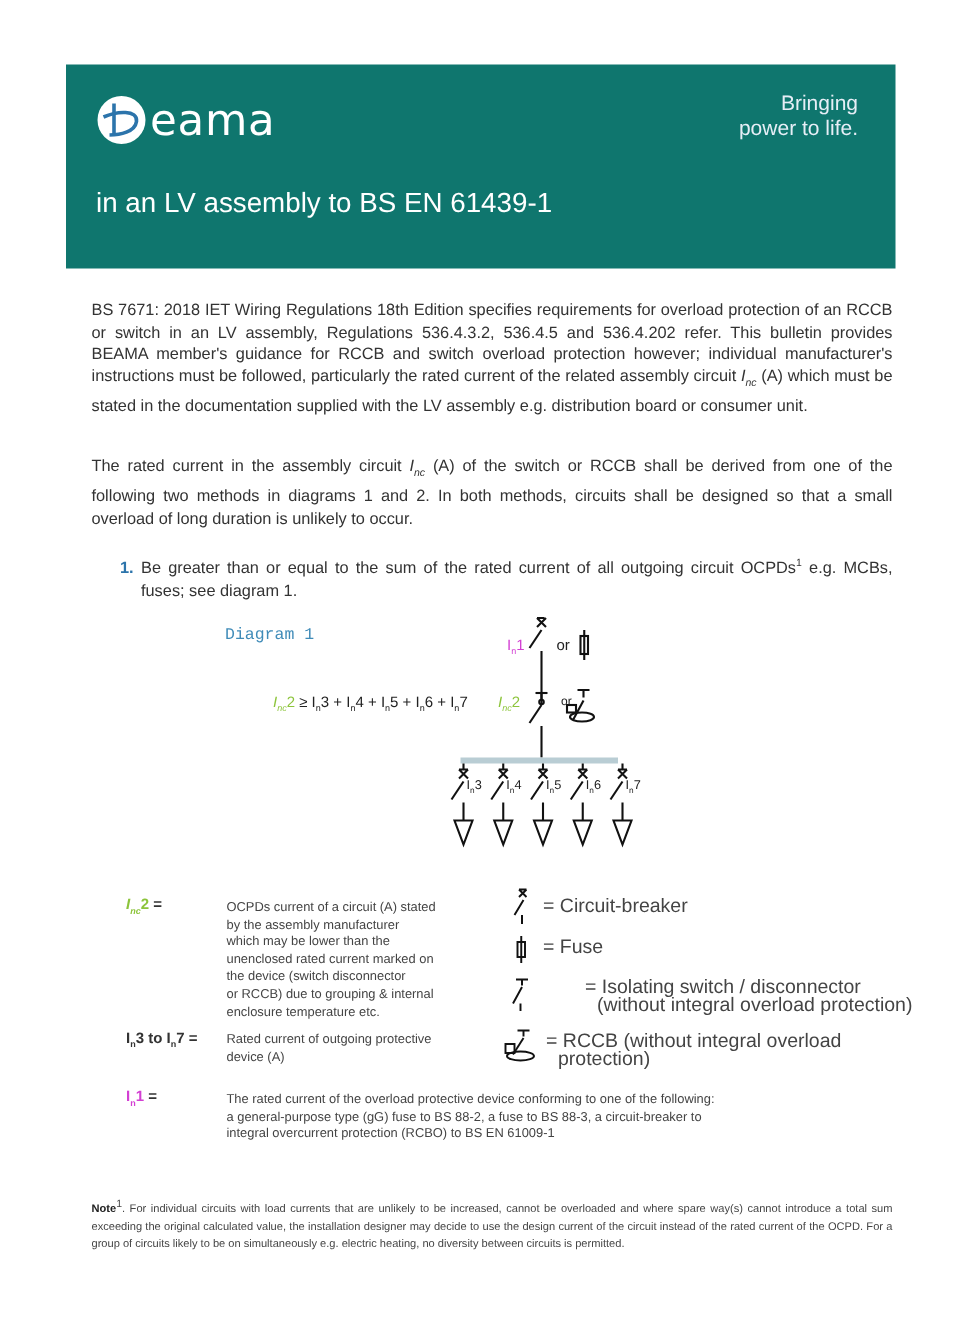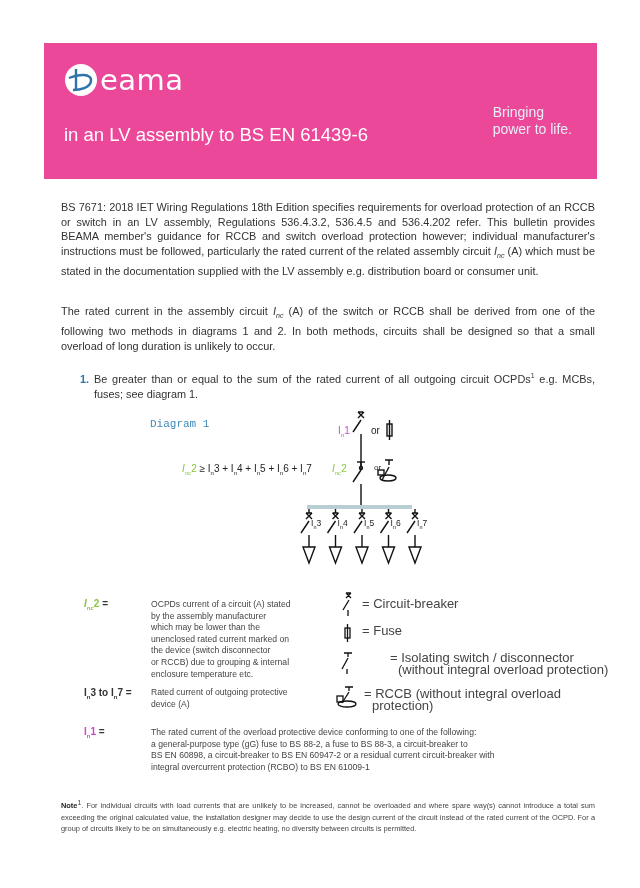--- a/index.html
+++ b/index.html
@@ -1,22 +1,22 @@
 <!DOCTYPE html>
 <html><head>
 <meta charset="utf-8">
 <style>
   html, body { margin:0; padding:0; background:#ffffff; }
   body { width:640px; height:888px; position:relative; overflow:hidden;
          font-family:"DejaVu Sans", sans-serif; color:#3a3a3a; }
-  .header { position:absolute; left:44px; top:43px; width:553px; height:136px; background:#ec4899; }
+  .header { position:absolute; left:44px; top:43px; width:553px; height:136px; background:#0f766e;text-align:right; }
   .logo { position:absolute; left:20px; top:20px; display:flex; align-items:center; }
   .logo-mark { width:34px; height:34px; }
   .logo-text { color:#fff; font-size:29px; letter-spacing:0.5px; margin-left:2px; font-family:"DejaVu Sans", sans-serif; font-weight:normal; line-height:1; }
-  .tagline { position:absolute; right:25px; top:17px; color:#e6eef6; font-size:14px; line-height:17px; font-family:"Liberation Sans", sans-serif;margin-top:44px; }
+  .tagline { position:absolute; right:25px; top:17px; color:#e6eef6; font-size:14px; line-height:17px; font-family:"Liberation Sans", sans-serif; }
   .title { position:absolute; left:20px; top:80px; color:#fff; font-size:18.5px; line-height:23px; font-family:"Liberation Sans", sans-serif; }
   .para { position:absolute; left:61px; width:534px; font-size:10.9px; line-height:14.7px; text-align:justify; font-family:"Liberation Sans", sans-serif; color:#333; }
   .p1 { top:200px; }
   .p2 { top:304px; }
   .list { position:absolute; left:80px; top:372px; width:515px; font-size:10.9px; line-height:14.7px; font-family:"Liberation Sans", sans-serif; color:#333; }
   .list .num { color:#2c74ab; font-weight:bold; position:absolute; left:0; top:0; }
   .list .txt { margin-left:14px; display:block; text-align:justify; }
   sup { font-size:7px; line-height:0; }
   i { font-style:italic; }
   .diag-title { position:absolute; left:150px; top:418px; color:#3f8bb8; font-size:11px; font-family:Liberation Mono, monospace; }
@@ -40,21 +40,21 @@
       <path d="M12 6 L12 27" stroke="#2c74ab" stroke-width="2.4" fill="none"></path>
       <path d="M5 15 C 14 11, 28 10, 27 18 C 26 25, 16 27, 9 27" stroke="#2c74ab" stroke-width="2.4" fill="none"></path>
     </svg>
     <span class="logo-text">eama</span>
   </div>
   <div class="tagline">
     <div>Bringing</div>
     <div>power to life.</div>
   </div>
   <div class="title">
-    <div>in an LV assembly to BS EN 61439-6</div>
+    <div>in an LV assembly to BS EN 61439-1</div>
   </div>
 </div>
 
 <div class="para p1"><span>BS 7671: 2018 IET Wiring Regulations 18th Edition specifies requirements for overload protection of an RCCB or switch in an LV assembly, Regulations 536.4.3.2, 536.4.5 and 536.4.202 refer. This bulletin provides BEAMA member's guidance for RCCB and switch overload protection however; individual manufacturer's instructions must be followed, particularly the rated current of the related assembly circuit </span><i><span>I</span><sub style="font-size:7px">nc</sub></i><span> (A) which must be stated in the documentation supplied with the LV assembly e.g. distribution board or consumer unit.</span></div>
 
 <div class="para p2"><span>The rated current in the assembly circuit </span><i><span>I</span><sub style="font-size:7px">nc</sub></i><span> (A) of the switch or RCCB shall be derived from one of the following two methods in diagrams 1 and 2. In both methods, circuits shall be designed so that a small overload of long duration is unlikely to occur.</span></div>
 
 <div class="list">
   <span class="num">1.</span>
   <span class="txt"><span>Be greater than or equal to the sum of the rated current of all outgoing circuit OCPDs</span><sup>1</sup><span> e.g. MCBs, fuses; see diagram 1.</span></span>
@@ -161,21 +161,20 @@
 <div class="defs-key" style="left:84px; top:687px;"><span>I</span><sub style="font-size:6px">n</sub><span>3 to I</span><sub style="font-size:6px">n</sub><span>7 =</span></div>
 <div class="defs-val" style="left:151px; top:687px;">
   <div>Rated current of outgoing protective</div>
   <div>device (A)</div>
 </div>
 
 <div class="defs-key" style="left:84px; top:726px;"><span class="pink">I<sub style="font-size:6px">n</sub>1</span> <span>=</span></div>
 <div class="defs-val" style="left:151px; top:727px;">
   <div>The rated current of the overload protective device conforming to one  of the following:</div>
   <div>a general-purpose type (gG) fuse to BS 88-2, a fuse to BS 88-3, a circuit-breaker to</div>
-  <div>BS EN 60898, a circuit-breaker to BS EN 60947-2 or a residual current circuit-breaker with</div>
   <div>integral overcurrent protection (RCBO) to BS EN 61009-1</div>
 </div>
 
 <svg style="position:absolute; left:335px; top:590px;" width="30" height="130">
   <g stroke="#111" stroke-width="1.3" fill="none">
     <g>
       <path d="M11 3 L16 3 M11 8 L16 3 M16 8 L11 3"></path>
       <path d="M14 10 L8 20 M13 20 L13 26"></path>
     </g>
     <g>

